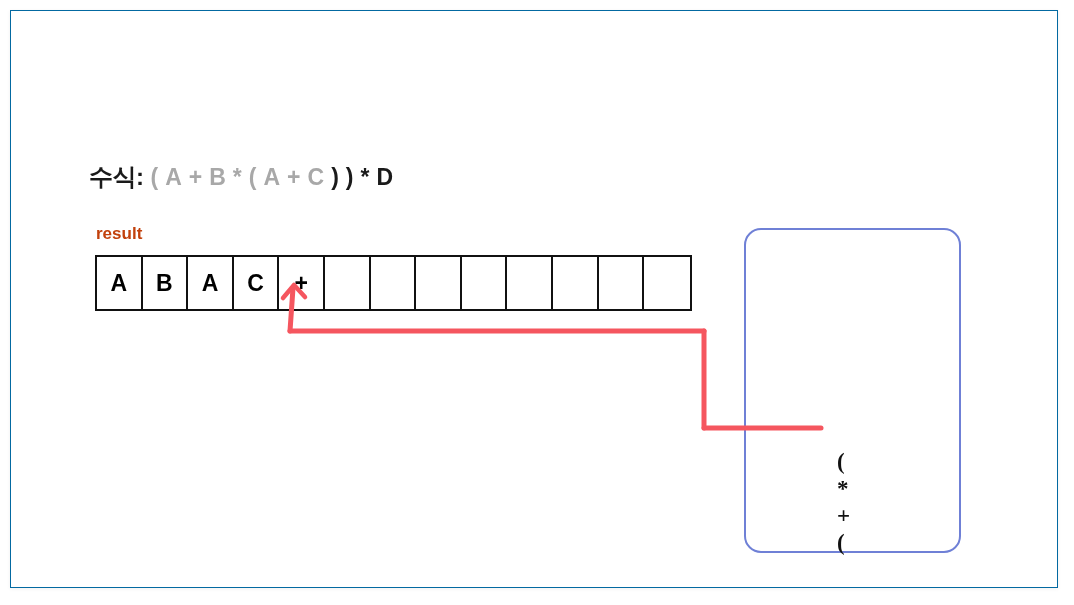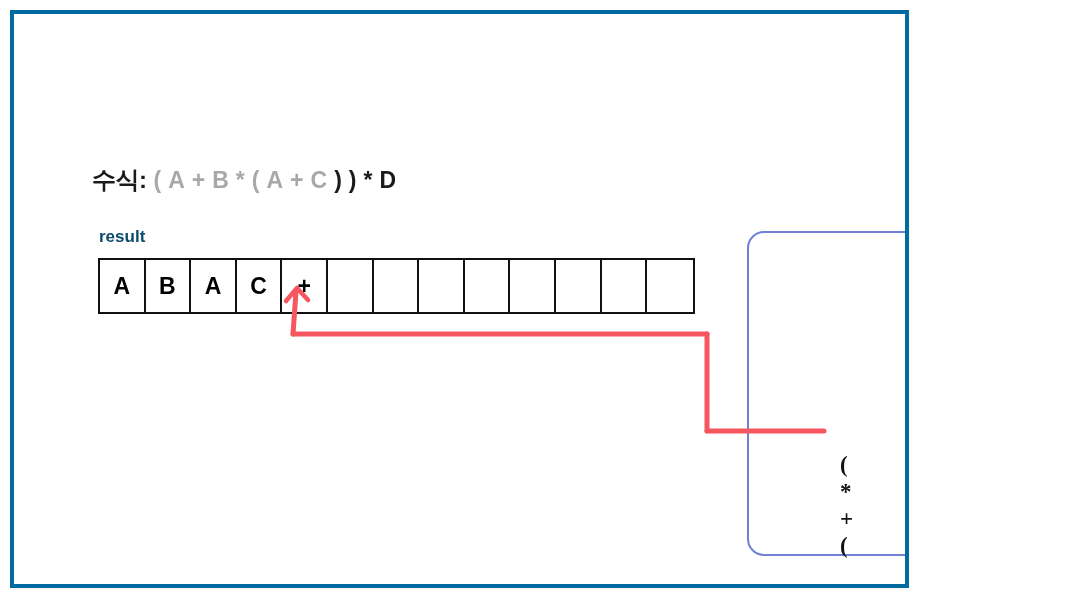--- a/index.html
+++ b/index.html
@@ -11,24 +11,24 @@
     width: 1074px;
     height: 605px;
     font-family: "Liberation Sans", sans-serif;
     overflow: hidden;
   }
 
   #canvas {
     position: absolute;
     left: 10px;
     top: 10px;
-    width: 899px;
+    width: 1048px;
     height: 578px;
     background: #ffffff;
-    border: 4px solid #0369a1;
+    border: 1px solid #0369a1;
     box-shadow: 0 1px 4px rgba(0,0,0,0.06);
     box-sizing: border-box;
     overflow: hidden;
   }
 
   
   #formula {
     position: absolute;
     left: 78px;
     top: 145px;
@@ -51,21 +51,21 @@
   #formula .f-tok.dim  { color: #a8a8a8; }
   #formula .f-tok.dark { color: #1a1a1a; }
 
   
   #result-label {
     position: absolute;
     left: 85px;
     top: 213px;
     font-size: 17px;
     font-weight: bold;
-    color: #0c4a6e;
+    color: #c2410c;
   }
   #result-array {
     position: absolute;
     left: 84px;
     top: 244px;
     height: 56px;
     display: flex;
     border: 2.5px solid #111111;
     box-sizing: border-box;
     background: #ffffff;

